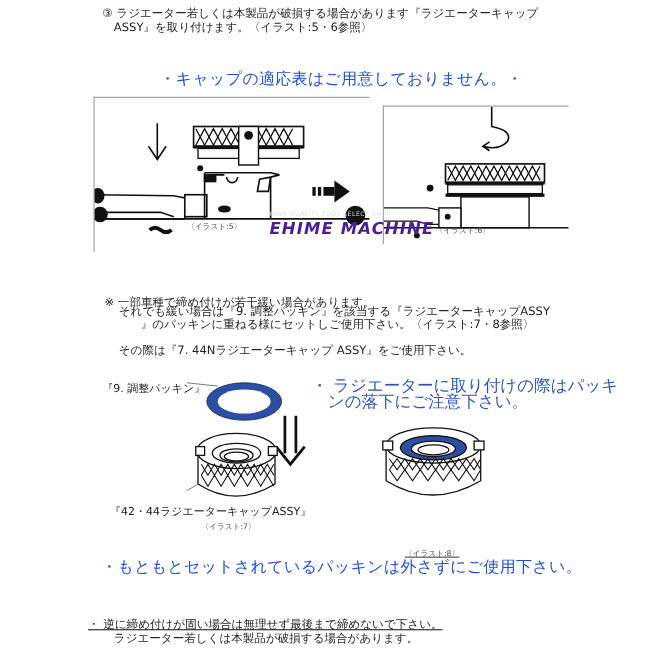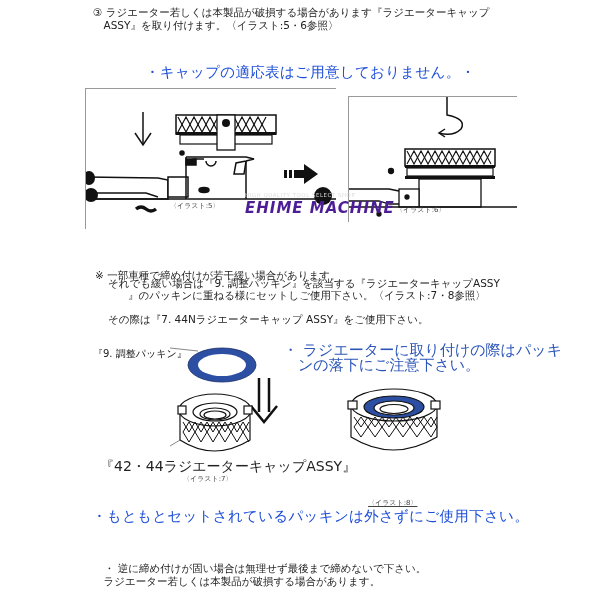--- a/index.html
+++ b/index.html
@@ -130,21 +130,21 @@
     <ellipse cx="45" cy="74" rx="15" ry="6"></ellipse>
     <ellipse cx="45" cy="75" rx="11" ry="4"></ellipse>
     <path d="M13 82 l6 10 l6 -10 l6 10 l6 -10 l6 10 l6 -10 l6 10 l6 -10 l6 10 l6 -10 l6 10" fill="none" stroke-width="1"></path>
     <path d="M13 92 l6 10 l6 -10 l6 10 l6 -10 l6 10 l6 -10 l6 10 l6 -10 l6 10 l6 -10 l6 10" fill="none" stroke-width="1"></path>
     <path d="M13 92 l6 -10 l6 10 l6 -10 l6 10 l6 -10 l6 10 l6 -10 l6 10 l6 -10 l6 10 l6 -10" fill="none" stroke-width="1"></path>
     <rect x="8" y="66" width="8" height="8"></rect>
     <rect x="74" y="66" width="8" height="8"></rect>
   </g>
   <line x1="10" y1="100" x2="-20" y2="118" stroke="#555" stroke-width="0.7"></line>
 </svg>
-<div class="abs t-small" style="left:100px;top:460px;font-size:14px;">『42・44ラジエーターキャップASSY』</div>
+<div class="abs t-small" style="left:100px;top:460px;font-size:10px;">『42・44ラジエーターキャップASSY』</div>
 <div class="abs caption" style="left:183px;top:474px;">〈イラスト:7〉</div>
 
 <div class="abs t-blue" style="left:283px;top:343px;">・ ラジエーターに取り付けの際はパッキ</div>
 <div class="abs t-blue" style="left:283px;top:358px;">　ンの落下にご注意下さい。</div>
 
 <svg class="abs" style="left:345px;top:385px;" width="100" height="80" viewBox="0 0 100 80">
   <g stroke="#111" stroke-width="1.2" fill="#fff">
     <path d="M6 20 L6 52 Q48 78 92 52 L92 20 Z"></path>
     <ellipse cx="49" cy="20" rx="43" ry="16"></ellipse>
     <ellipse cx="49" cy="22" rx="30" ry="11" fill="#2c4fa3"></ellipse>
@@ -154,14 +154,14 @@
     <path d="M9 42 l7 10 l7 -10 l7 10 l7 -10 l7 10 l7 -10 l7 10 l7 -10 l7 10 l7 -10 l7 10 l6 -10" fill="none" stroke-width="1"></path>
     <path d="M9 42 l7 -10 l7 10 l7 -10 l7 10 l7 -10 l7 10 l7 -10 l7 10 l7 -10 l7 10 l7 -10 l6 10" fill="none" stroke-width="1"></path>
     <rect x="3" y="16" width="9" height="8"></rect>
     <rect x="86" y="16" width="9" height="8"></rect>
   </g>
 </svg>
 <div class="abs caption" style="left:368px;top:498px;text-decoration:underline;">〈イラスト:8〉</div>
 
 <div class="abs t-big" style="left:92px;top:507px;">・もともとセットされているパッキンは外さずにご使用下さい。</div>
 
-<div class="abs t-small" style="left:104px;top:562px;">・ 逆に締め付けが固い場合は無理せず最後まで締めないで下さい。</div>
+<div class="abs t-small" style="left:80px;top:562px;text-decoration:underline;">・ 逆に締め付けが固い場合は無理せず最後まで締めないで下さい。</div>
 <div class="abs t-small" style="left:93px;top:575px;">　ラジエーター若しくは本製品が破損する場合があります。</div>
 
 </body></html>

